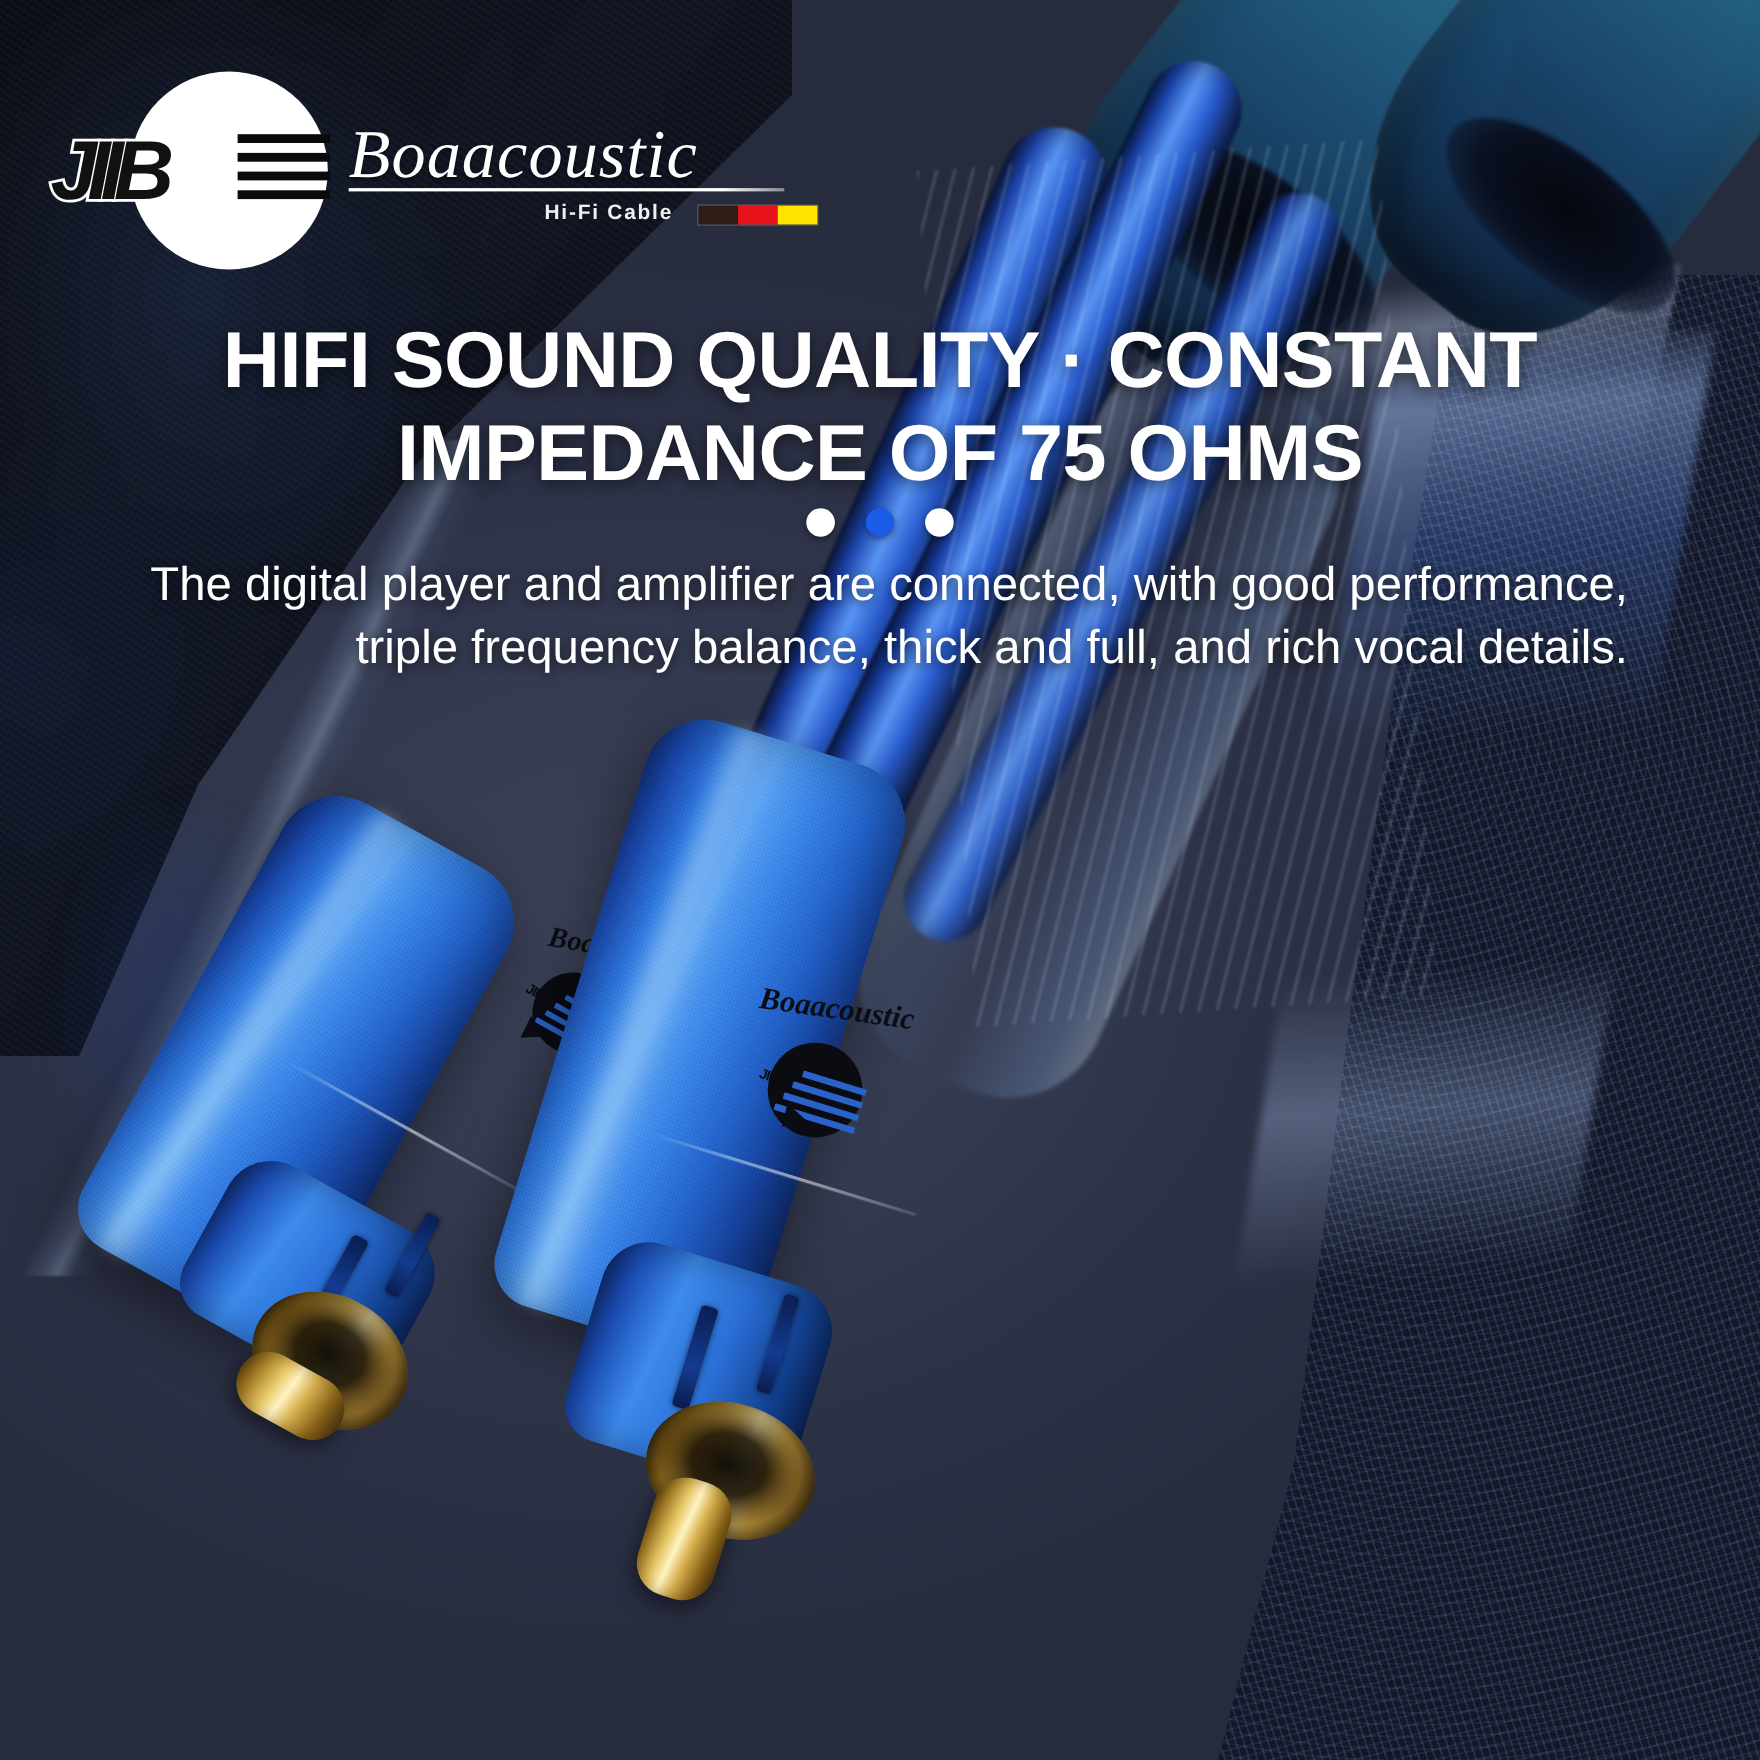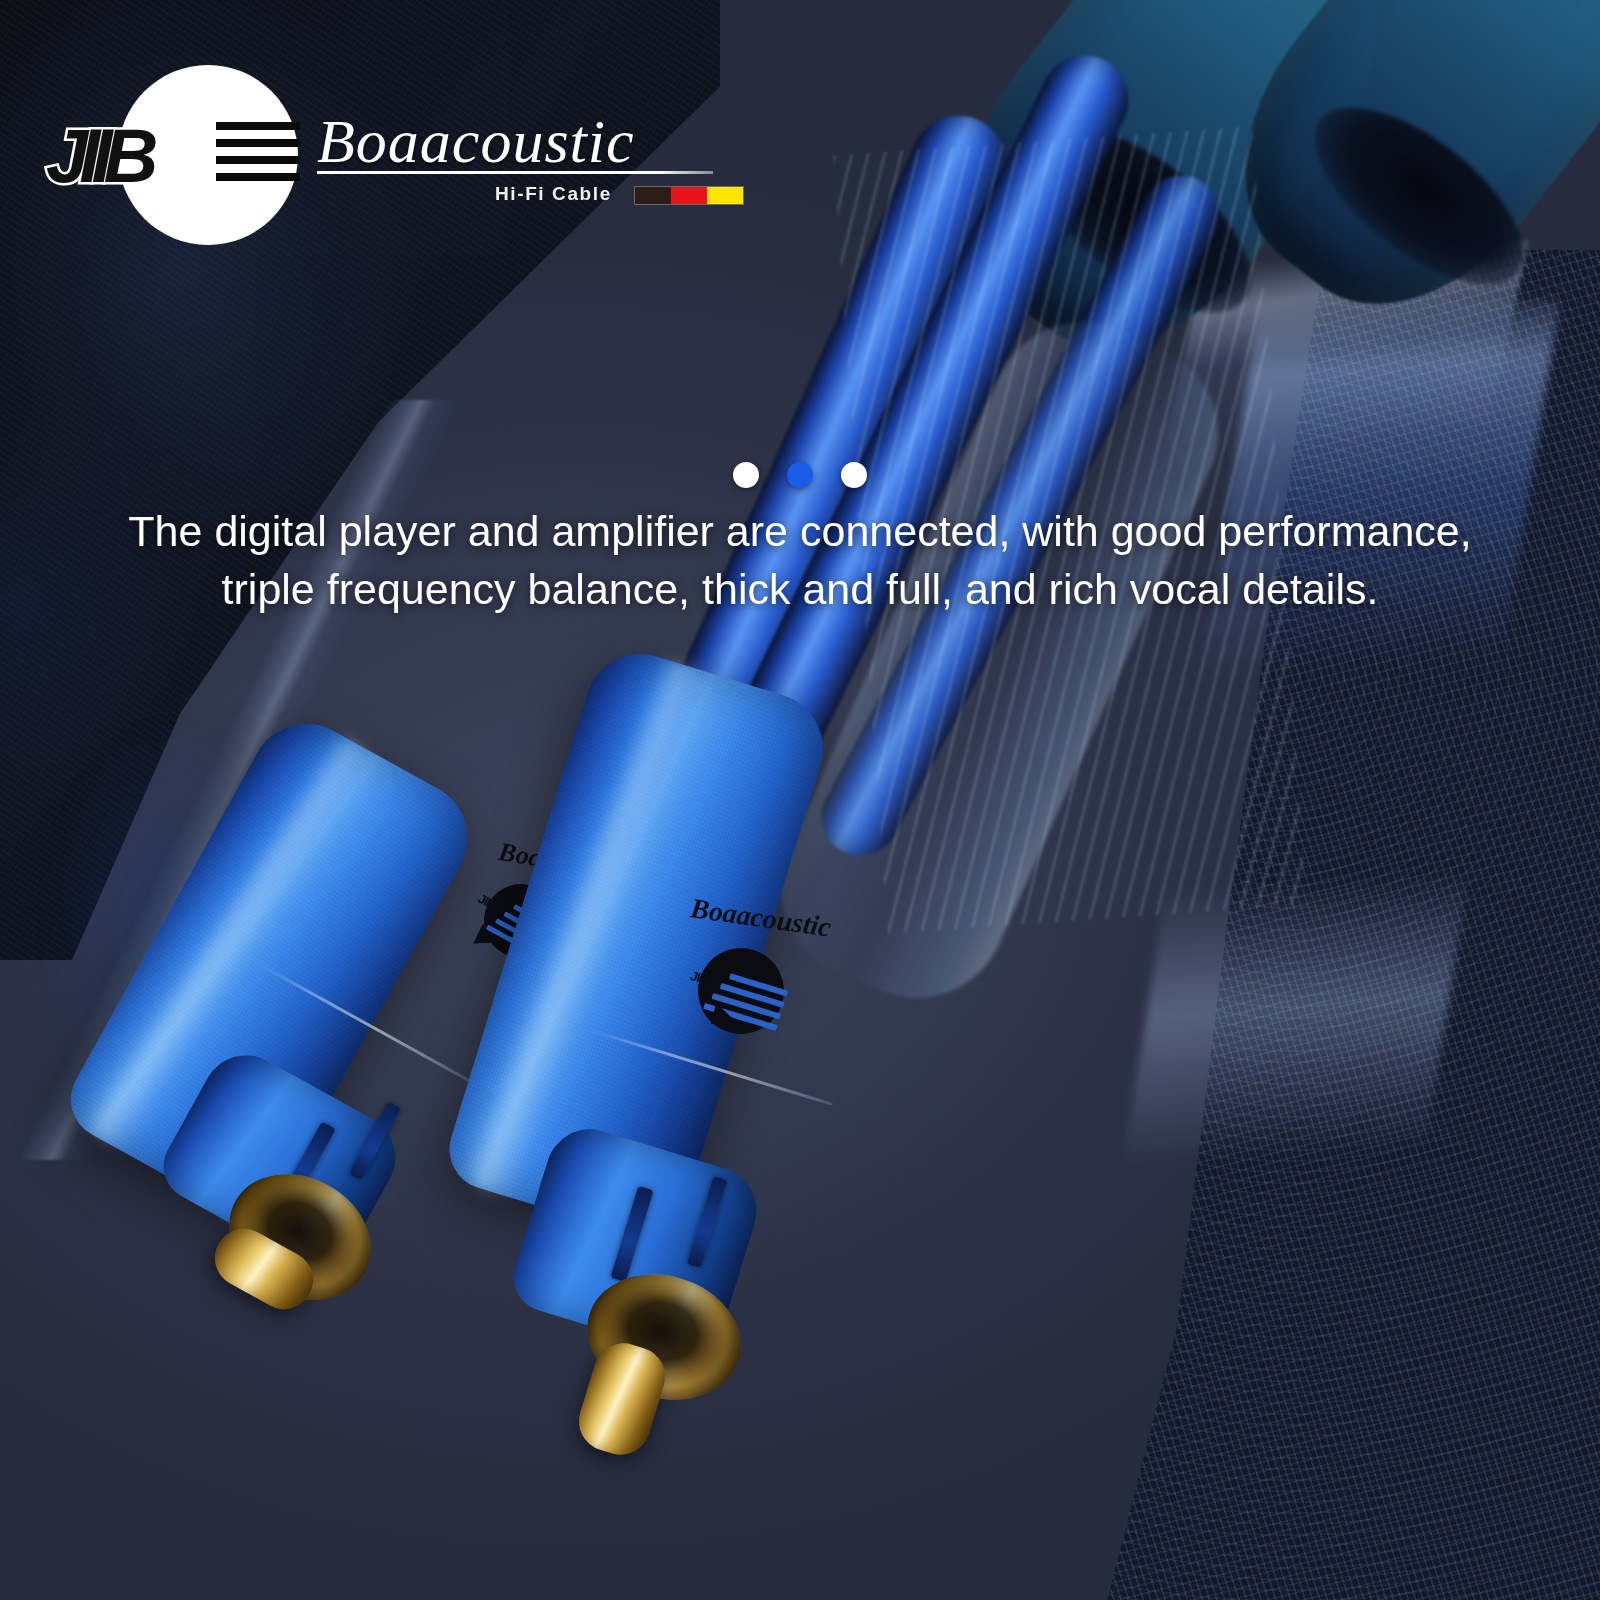--- a/index.html
+++ b/index.html
@@ -244,21 +244,21 @@
     padding:0 70px;
   }
 
   
   .dots{position:absolute;left:0;right:0;top:462px;display:flex;justify-content:center;gap:28px;}
   .dot{width:26px;height:26px;border-radius:50%;box-shadow:0 2px 6px rgba(0,0,0,.45);}
 
   
   .body-copy{
     position:absolute;left:120px;width:1360px;top:502px;
-    text-align:center;color:#fff;
+    text-align:right;color:#fff;
     font-size:43px;line-height:58px;font-weight:400;
     font-family:"Liberation Sans",sans-serif;
     text-shadow:0 2px 10px rgba(0,0,0,.6);
   }
 </style>
 </head>
 <body>
 
 <div id="stage">
 
@@ -354,20 +354,24 @@
           <span class="brand-sub-text">Hi-Fi Cable</span>
           <span class="flag">
             <i style="background:#2e1d17;"></i>
               <i style="background:#e8121a;"></i>
               <i style="background:#ffe500;"></i>
           </span>
         </div>
       </div>
     </div>
 
+    <div class="headline">
+      <div>HIFI SOUND QUALITY · CONSTANT</div>
+      <div>IMPEDANCE OF 75 OHMS</div>
+    </div>
 
     <div class="dots">
       <span class="dot" style="background:#ffffff;"></span>
       <span class="dot" style="background:#1a5ce8;"></span>
       <span class="dot" style="background:#ffffff;"></span>
     </div>
 
     <div class="body-copy">The digital player and amplifier are connected, with good performance, triple frequency balance, thick and full, and rich vocal details.</div>
 
   </div>

